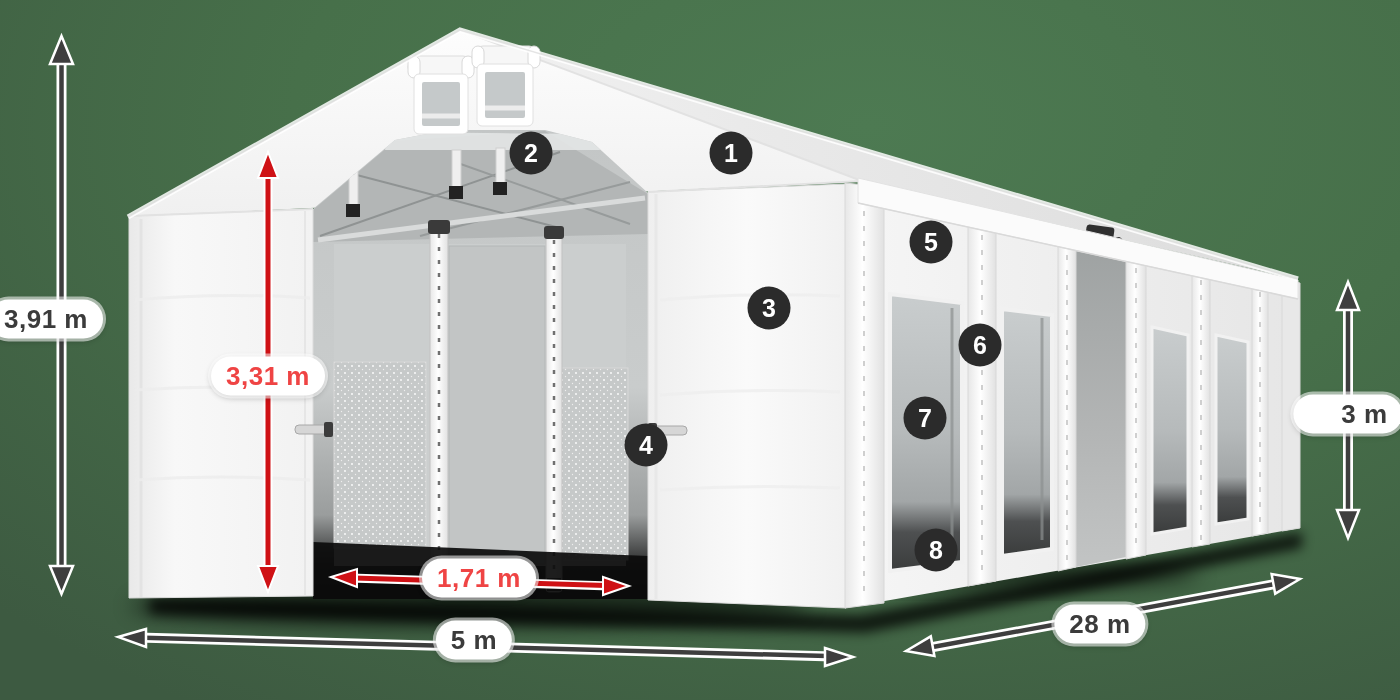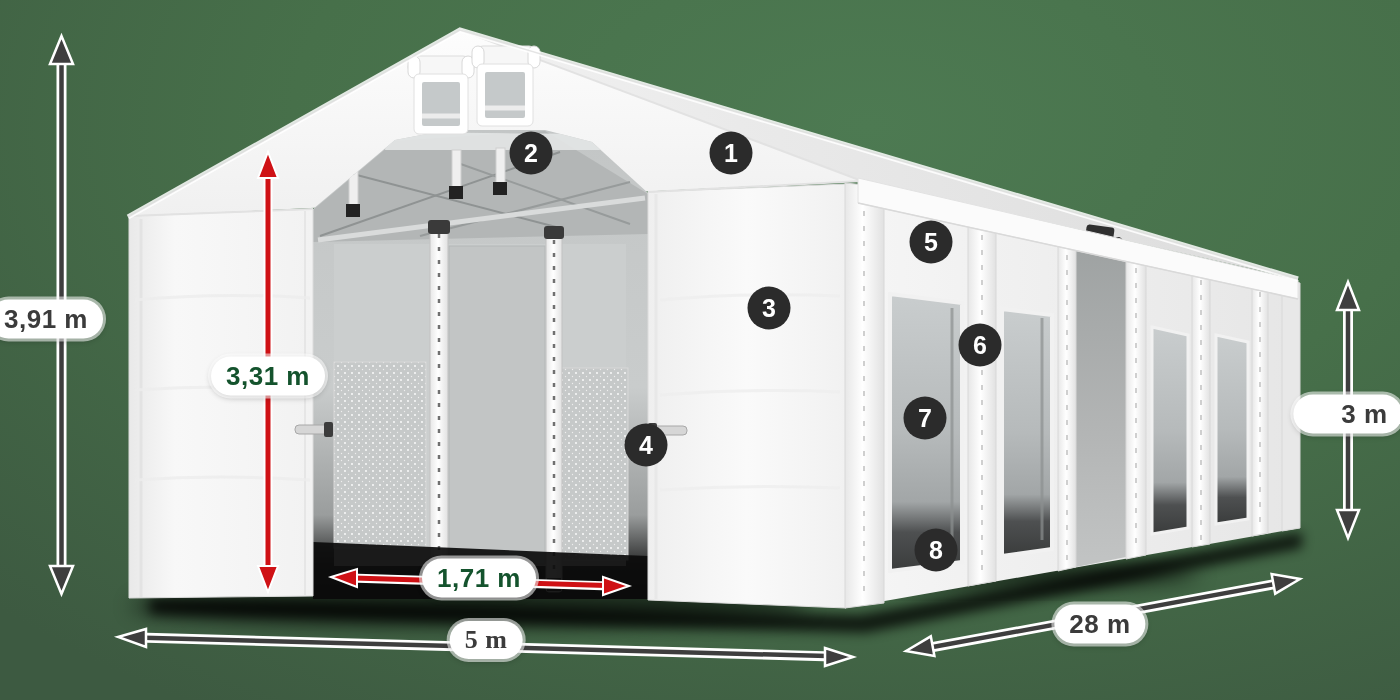--- a/index.html
+++ b/index.html
@@ -14,21 +14,21 @@
     background: radial-gradient(ellipse 1200px 700px at 62% 18%, #4d7a52 0%, #47704a 48%, #3d5a41 100%);
   }
   svg.scene { position: absolute; left: 0; top: 0; }
   .pill {
     position: absolute; transform: translate(-50%, -50%);
     background: #ffffff; border-radius: 26px;
     padding: 4px 15px; white-space: nowrap;
     font-size: 26px; font-weight: 700; color: #3b3b3b; letter-spacing: .5px;
     box-shadow: 0 0 0 3px rgba(255,255,255,.55), 0 2px 6px rgba(0,0,0,.3);
   }
-  .pill.red { color: #14532d; }
+  .pill.red { color: #ef4444; }
   .badge {
     position: absolute; transform: translate(-50%, -50%);
     width: 43px; height: 43px; border-radius: 50%;
     background: #2b2b2b; color: #ffffff;
     font-size: 25px; font-weight: 700;
     display: flex; align-items: center; justify-content: center;
   }
 </style>
 </head>
 <body>
@@ -261,21 +261,21 @@
       <line x1="1348" y1="296" x2="1348" y2="524" stroke="#ffffff" stroke-width="10"></line>
       <line x1="1348" y1="304" x2="1348" y2="516" stroke="#3e3e3e" stroke-width="4.5"></line>
       <polygon points="1348,282 1337,310 1359,310" fill="#3e3e3e" stroke="#ffffff" stroke-width="2.5"></polygon>
       <polygon points="1348,538 1337,510 1359,510" fill="#3e3e3e" stroke="#ffffff" stroke-width="2.5"></polygon>
     </g>
   </svg>
 
   <div class="pill" style="left:46px; top:319px;">3,91 m</div>
   <div class="pill red" style="left:268px; top:376px;">3,31 m</div>
   <div class="pill red" style="left:479px; top:578px;">1,71 m</div>
-  <div class="pill" style="left:486px; top:640px;font-family:Liberation Serif, serif;">5 m</div>
+  <div class="pill" style="left:474px; top:640px;">5 m</div>
   <div class="pill" style="left:1100px; top:600px;margin-top:24px;">28 m</div>
   <div class="pill" style="left:1348px; top:414px;padding-left:48px;">3 m</div>
 
   <div class="badge" style="left:731px; top:153px;">1</div>
   <div class="badge" style="left:531px; top:153px;">2</div>
   <div class="badge" style="left:769px; top:308px;">3</div>
   <div class="badge" style="left:646px; top:445px;">4</div>
   <div class="badge" style="left:931px; top:242px;">5</div>
   <div class="badge" style="left:980px; top:345px;">6</div>
   <div class="badge" style="left:925px; top:418px;">7</div>

